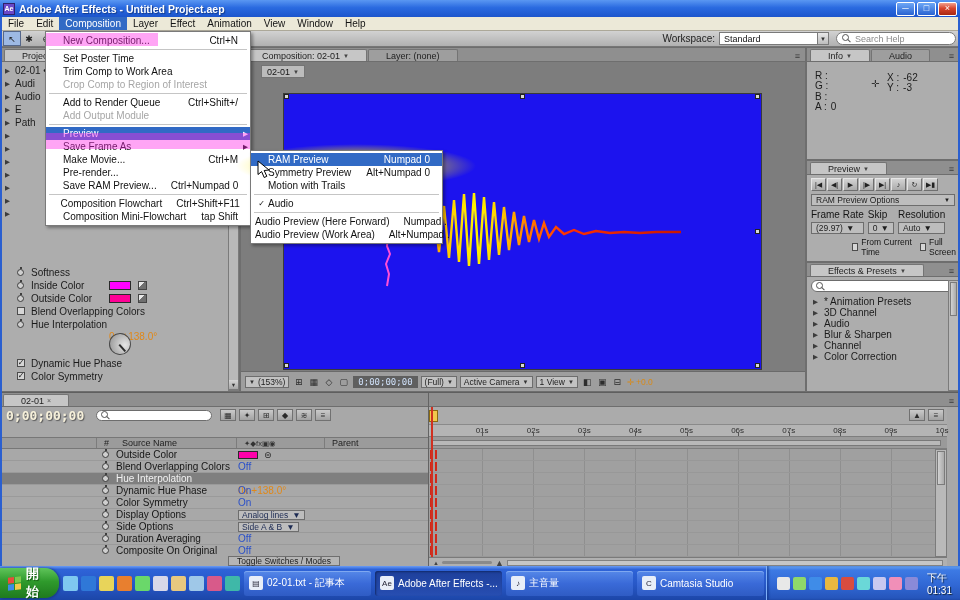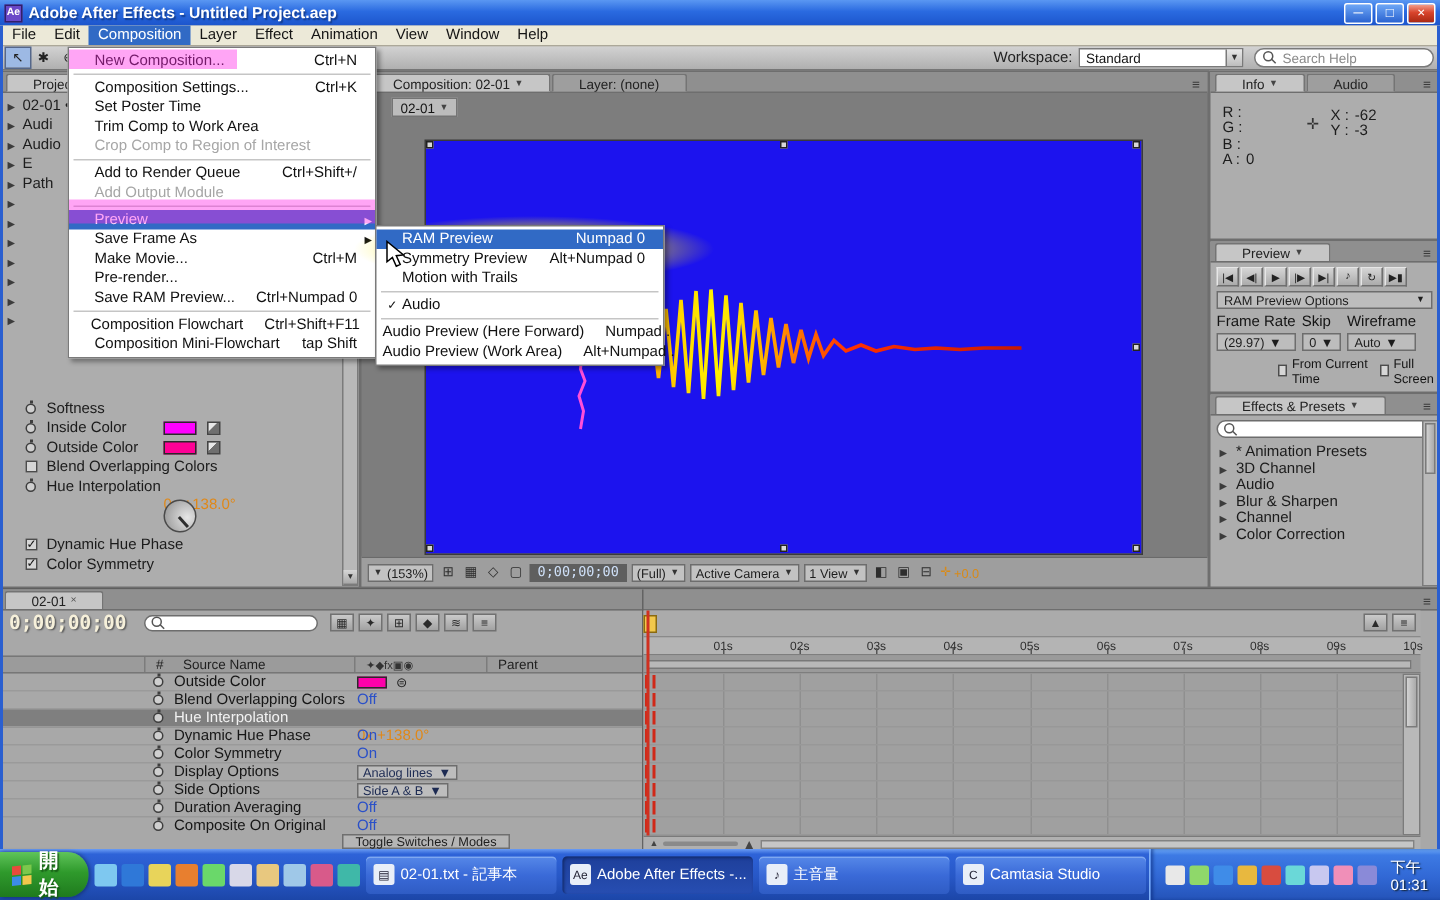--- a/index.html
+++ b/index.html
@@ -469,21 +469,21 @@
           </span>
         </div>
         <div style="display: flex; flex-direction: column; gap: 2px;">
           <span>Skip</span>
           <span class="opt-box">
             <span>0</span>
             <span class="tiny">▼</span>
           </span>
         </div>
         <div style="display: flex; flex-direction: column; gap: 2px;">
-          <span>Wireframe</span>
+          <span>Resolution</span>
           <span class="opt-box">
             <span>Auto</span>
             <span class="tiny">▼</span>
           </span>
         </div>
       </div>
     <div id="pvChecks" style="position:absolute;left:4px;top:76px;display:flex;gap:8px;">
         <span style="display: flex; align-items: center; gap: 3px; font-size: 8.5px; margin-left: 41px;">
           <span class="chk"></span>
           <span>From Current Time</span>
@@ -785,26 +785,20 @@
   <div class="abs menu-panel" id="compMenu" style="left:45px;top:31px;width:206px;">
       <div class="mrow">
         <span class="mchk"></span>
         <span class="mlab">New Composition...</span>
         <span class="msc">Ctrl+N</span>
         <span class="marr"></span>
       </div>
       <div class="msep"></div>
       <div class="mrow">
         <span class="mchk"></span>
-        <span class="mlab">Composition Settings...</span>
-        <span class="msc">Ctrl+K</span>
-        <span class="marr"></span>
-      </div>
-      <div class="mrow">
-        <span class="mchk"></span>
         <span class="mlab">Set Poster Time</span>
         <span class="msc"></span>
         <span class="marr"></span>
       </div>
       <div class="mrow">
         <span class="mchk"></span>
         <span class="mlab">Trim Comp to Work Area</span>
         <span class="msc"></span>
         <span class="marr"></span>
       </div>

